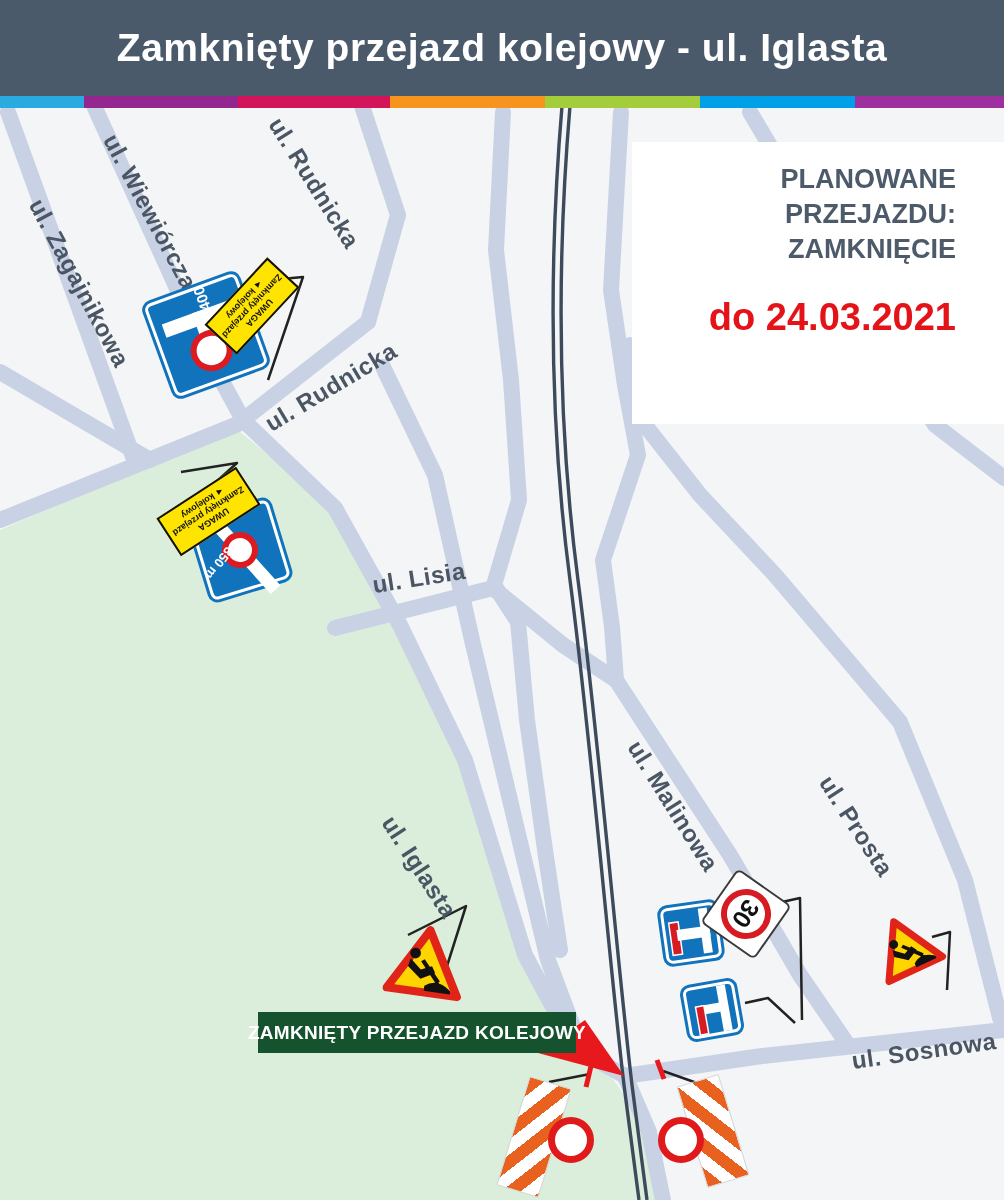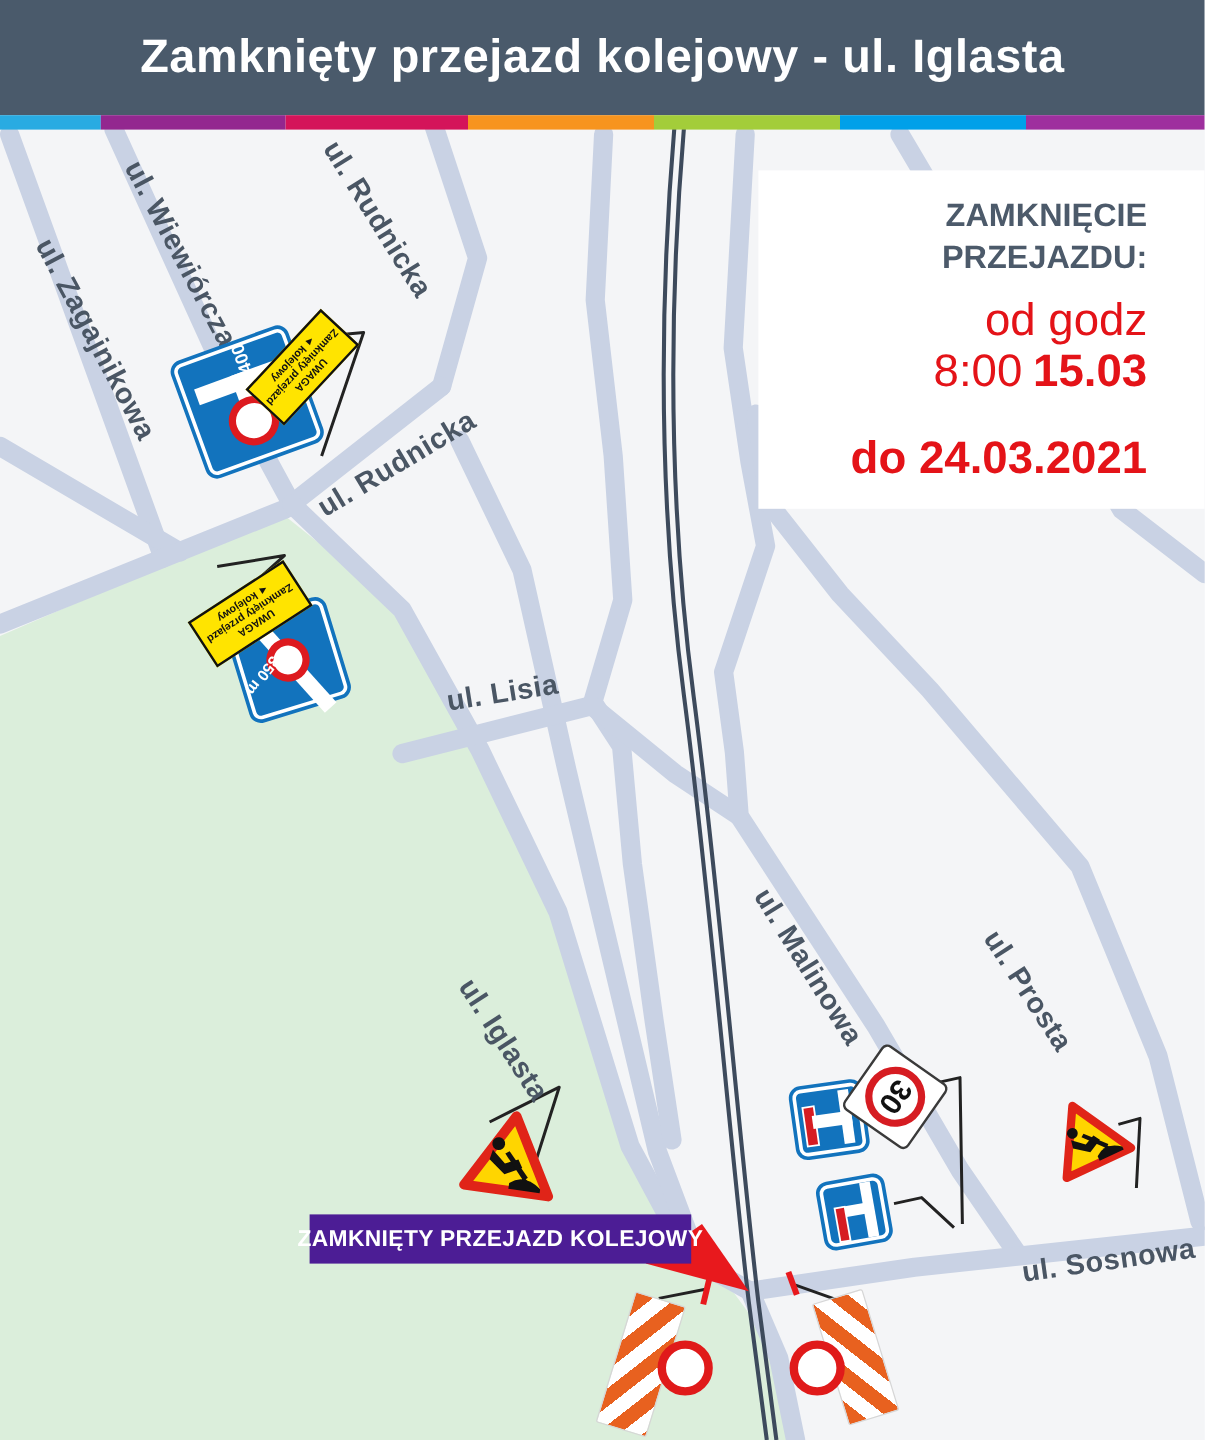--- a/index.html
+++ b/index.html
@@ -43,21 +43,21 @@
   
   .tri{position:absolute;}
   
   .barrier{position:absolute;border:1px solid #d6d6d6;border-radius:2px;}
   .b-left{background:repeating-linear-gradient(125deg,#e8611f 0 12px,#fff 12px 24px);}
   .b-right{background:repeating-linear-gradient(55deg,#e8611f 0 12px,#fff 12px 24px);}
   
   .noentry{position:absolute;width:46px;height:46px;border:7px solid #e01a1a;background:#fff;
            border-radius:50%;box-sizing:border-box;}
   
-  .banner{position:absolute;left:258px;top:1012px;width:318px;height:41px;background:#4c1d95;
+  .banner{position:absolute;left:258px;top:1012px;width:318px;height:41px;background:#14532d;
           color:#fff;font-weight:bold;font-size:19px;letter-spacing:.3px;
           display:flex;align-items:center;justify-content:center;white-space:nowrap;}
 </style>
 </head>
 <body>
 
 <div id="poster">
 
   <svg id="mapsvg" width="1004" height="1200" viewBox="0 0 1004 1200">
     <rect x="0" y="108" width="1004" height="1092" fill="#f4f5f7"></rect>
@@ -107,25 +107,23 @@
     <span style="width:84px;background:#29abe2"></span>
     <span style="width:154px;background:#93278f"></span>
     <span style="width:152px;background:#d4145a"></span>
     <span style="width:155px;background:#f7941e"></span>
     <span style="width:155px;background:#a3cd3a"></span>
     <span style="width:155px;background:#00a0e9"></span>
     <span style="width:149px;background:#9e2f9e"></span>
   </div>
 
   <div class="notice">
+    <div class="t">PLANOWANE</div>
+    <div class="t">PRZEJAZDU:</div>
     <div class="t">ZAMKNIĘCIE</div>
-    <div class="t">PRZEJAZDU:</div>
-    <div class="d d1">
-      <span class="pre">od godz 8:00</span><span>15.03</span>
-    </div>
     <div class="d">do 24.03.2021</div>
   </div>
 
   <div class="slabel" style="left:150px;top:212px;transform:translate(-50%,-50%) rotate(62deg);">ul. Wiewiórcza</div>
   <div class="slabel" style="left:79px;top:283px;transform:translate(-50%,-50%) rotate(62deg);">ul. Zagajnikowa</div>
   <div class="slabel" style="left:314px;top:183px;transform:translate(-50%,-50%) rotate(58deg);">ul. Rudnicka</div>
   <div class="slabel" style="left:331px;top:387px;transform:translate(-50%,-50%) rotate(-31deg);">ul. Rudnicka</div>
   <div class="slabel" style="left:419px;top:578px;transform:translate(-50%,-50%) rotate(-9deg);">ul. Lisia</div>
   <div class="slabel" style="left:419px;top:867px;transform:translate(-50%,-50%) rotate(57deg);">ul. Iglasta</div>
   <div class="slabel" style="left:673px;top:806px;transform:translate(-50%,-50%) rotate(58deg);">ul. Malinowa</div>

